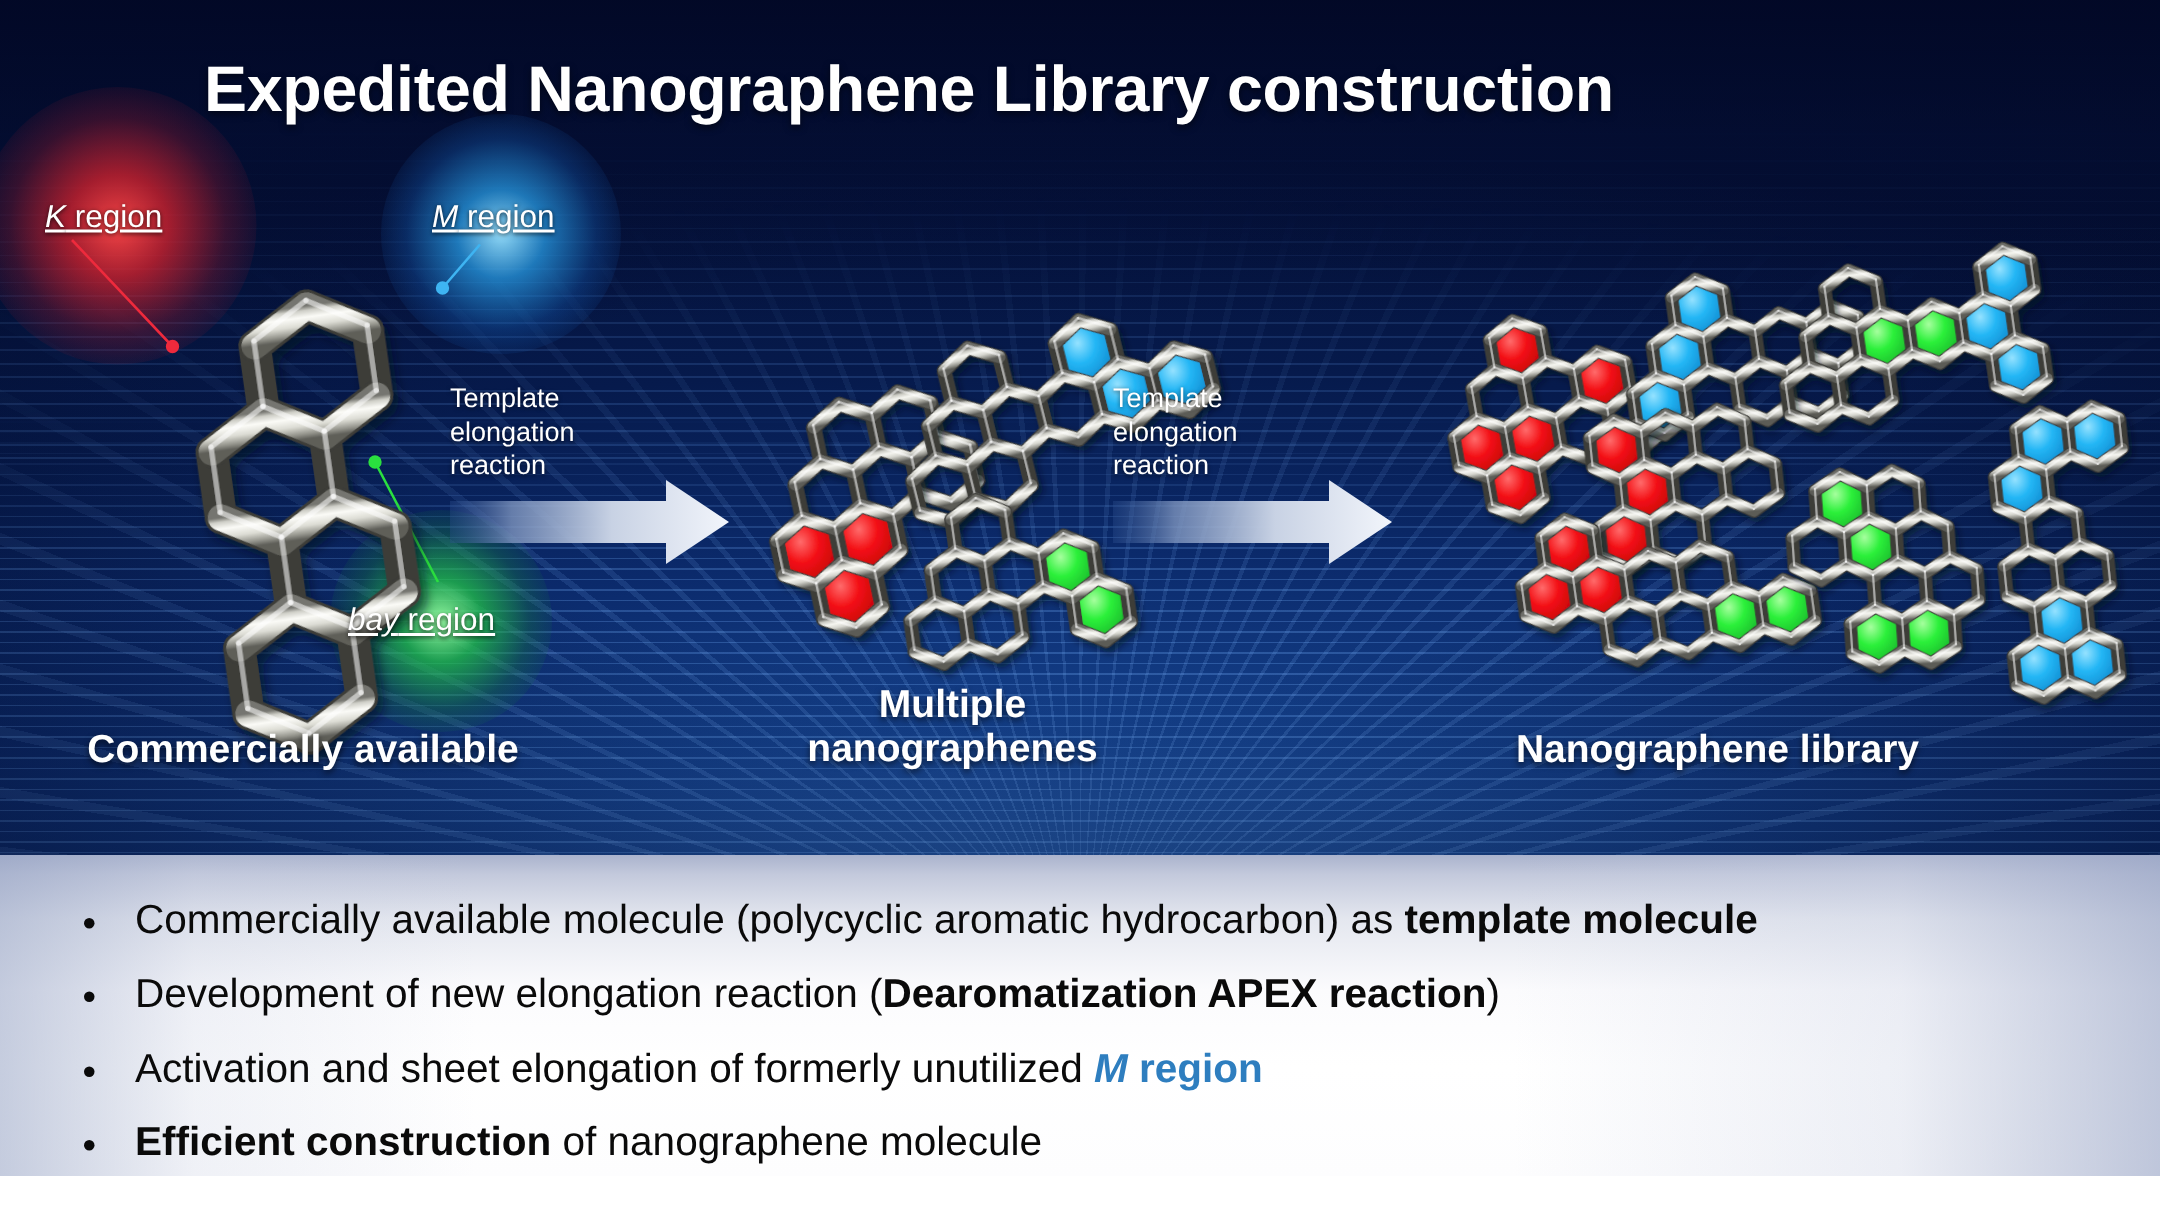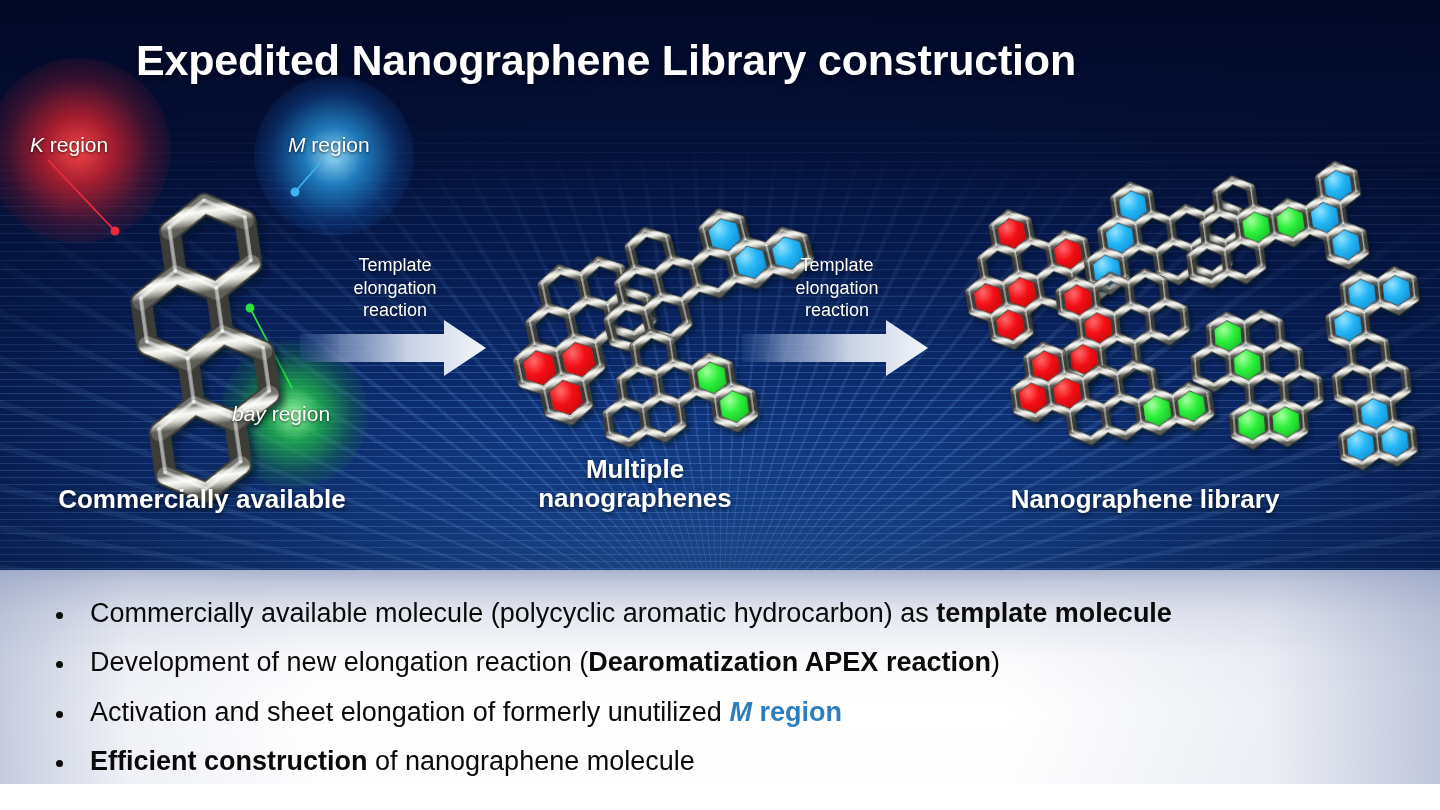--- a/index.html
+++ b/index.html
@@ -72,39 +72,40 @@
   #title {
     position:absolute; left:0; top:36px; width:1212px; text-align:center;
     font-size:43px; font-weight:bold; color:#ffffff; letter-spacing:-0.2px;
     text-shadow:0 2px 5px rgba(0,0,0,.55);
   }
 
   
   .region-label {
     position:absolute; color:#fff; font-size:21px; white-space:nowrap;
     text-shadow:0 1px 3px rgba(0,0,0,.75);
+    text-decoration:underline;
   }
   .region-label .it { font-style:italic; }
   #label-k   { left:30px;  top:133px; }
   #label-m   { left:288px; top:133px; }
   #label-bay { left:232px; top:402px; }
 
   
   #leaders { position:absolute; left:0; top:0; width:1440px; height:570px; }
 
   
   .caption {
     position:absolute; color:#ffffff; font-size:26px; font-weight:bold;
     text-align:center; line-height:1.13; text-shadow:0 2px 4px rgba(0,0,0,.6);
   }
   #cap-1 { left:32px;  top:485px; width:340px; }
   #cap-2 { left:500px; top:455px; width:270px; }
   #cap-3 { left:960px; top:485px; width:370px; }
   .arrow-label {
-    position:absolute; width:190px; text-align:center; color:#ffffff;
+    position:absolute; width:190px; text-align:left; color:#ffffff;
     font-size:18px; line-height:1.26; text-shadow:0 1px 3px rgba(0,0,0,.6);
   }
   #arrow-label-1 { left:300px; top:254px; }
   #arrow-label-2 { left:742px; top:254px; }
 
   
   #bullets-panel {
     position:absolute; left:0; top:570px; width:1440px; height:214px;
     background:
       linear-gradient(to right,

